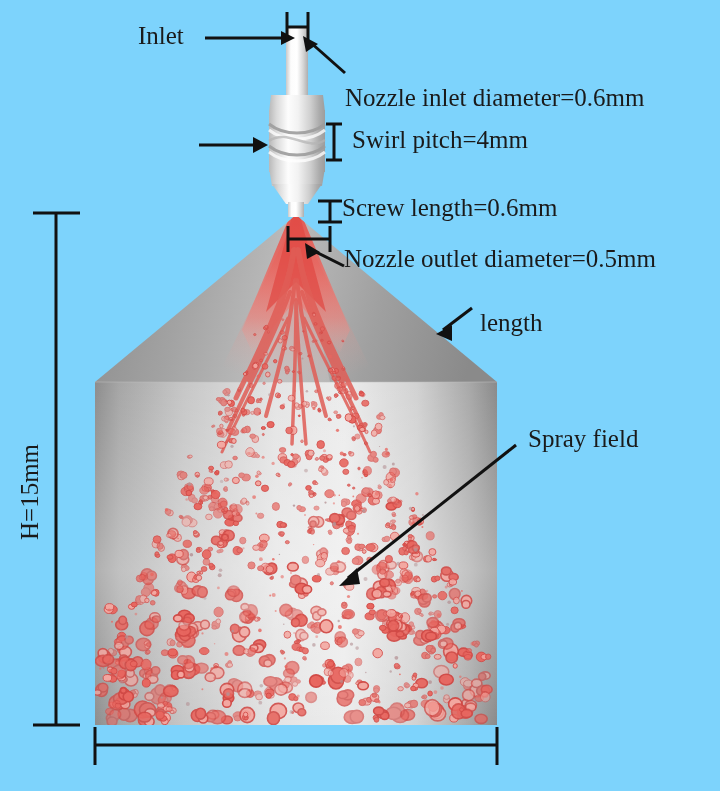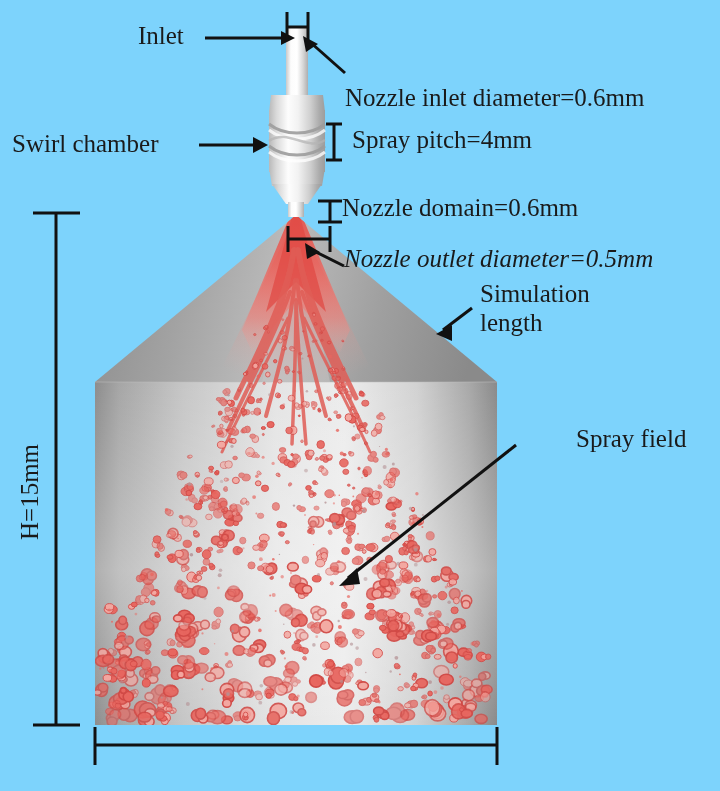--- a/index.html
+++ b/index.html
@@ -2743,29 +2743,27 @@
       <line x1="95" y1="727" x2="95" y2="765"></line>
       <line x1="497" y1="727" x2="497" y2="765"></line>
     </g>
   </g>
 </svg>
 
 <div class="lbl" style="left:138px;top:22px;">Inlet</div>
 
 <div class="lbl" style="left:345px;top:51px;margin-top:33px;">Nozzle inlet diameter=0.6mm</div>
 
-<div class="lbl" style="left:12px;top:130px;">Swirl chamber</div>
-
-<div class="lbl" style="left:352px;top:126px;">Spray pitch=4mm</div>
-
-<div class="lbl" style="left:342px;top:194px;">Nozzle domain=0.6mm</div>
-
-<div class="lbl" style="left:344px;top:245px;font-style:italic;">Nozzle outlet diameter=0.5mm</div>
-
-<div class="lbl" style="left:480px;top:280px;">Simulation</div>
+
+<div class="lbl" style="left:352px;top:126px;">Swirl pitch=4mm</div>
+
+<div class="lbl" style="left:342px;top:194px;">Screw length=0.6mm</div>
+
+<div class="lbl" style="left:344px;top:245px;">Nozzle outlet diameter=0.5mm</div>
+
 <div class="lbl" style="left:480px;top:309px;">length</div>
 
-<div class="lbl" style="left:528px;top:425px;margin-left:48px;">Spray field</div>
+<div class="lbl" style="left:528px;top:425px;">Spray field</div>
 
 <div class="lbl rot" style="left:16px;top:540px;">H=15mm</div>
 
 
 </div>
 
 </body></html>

